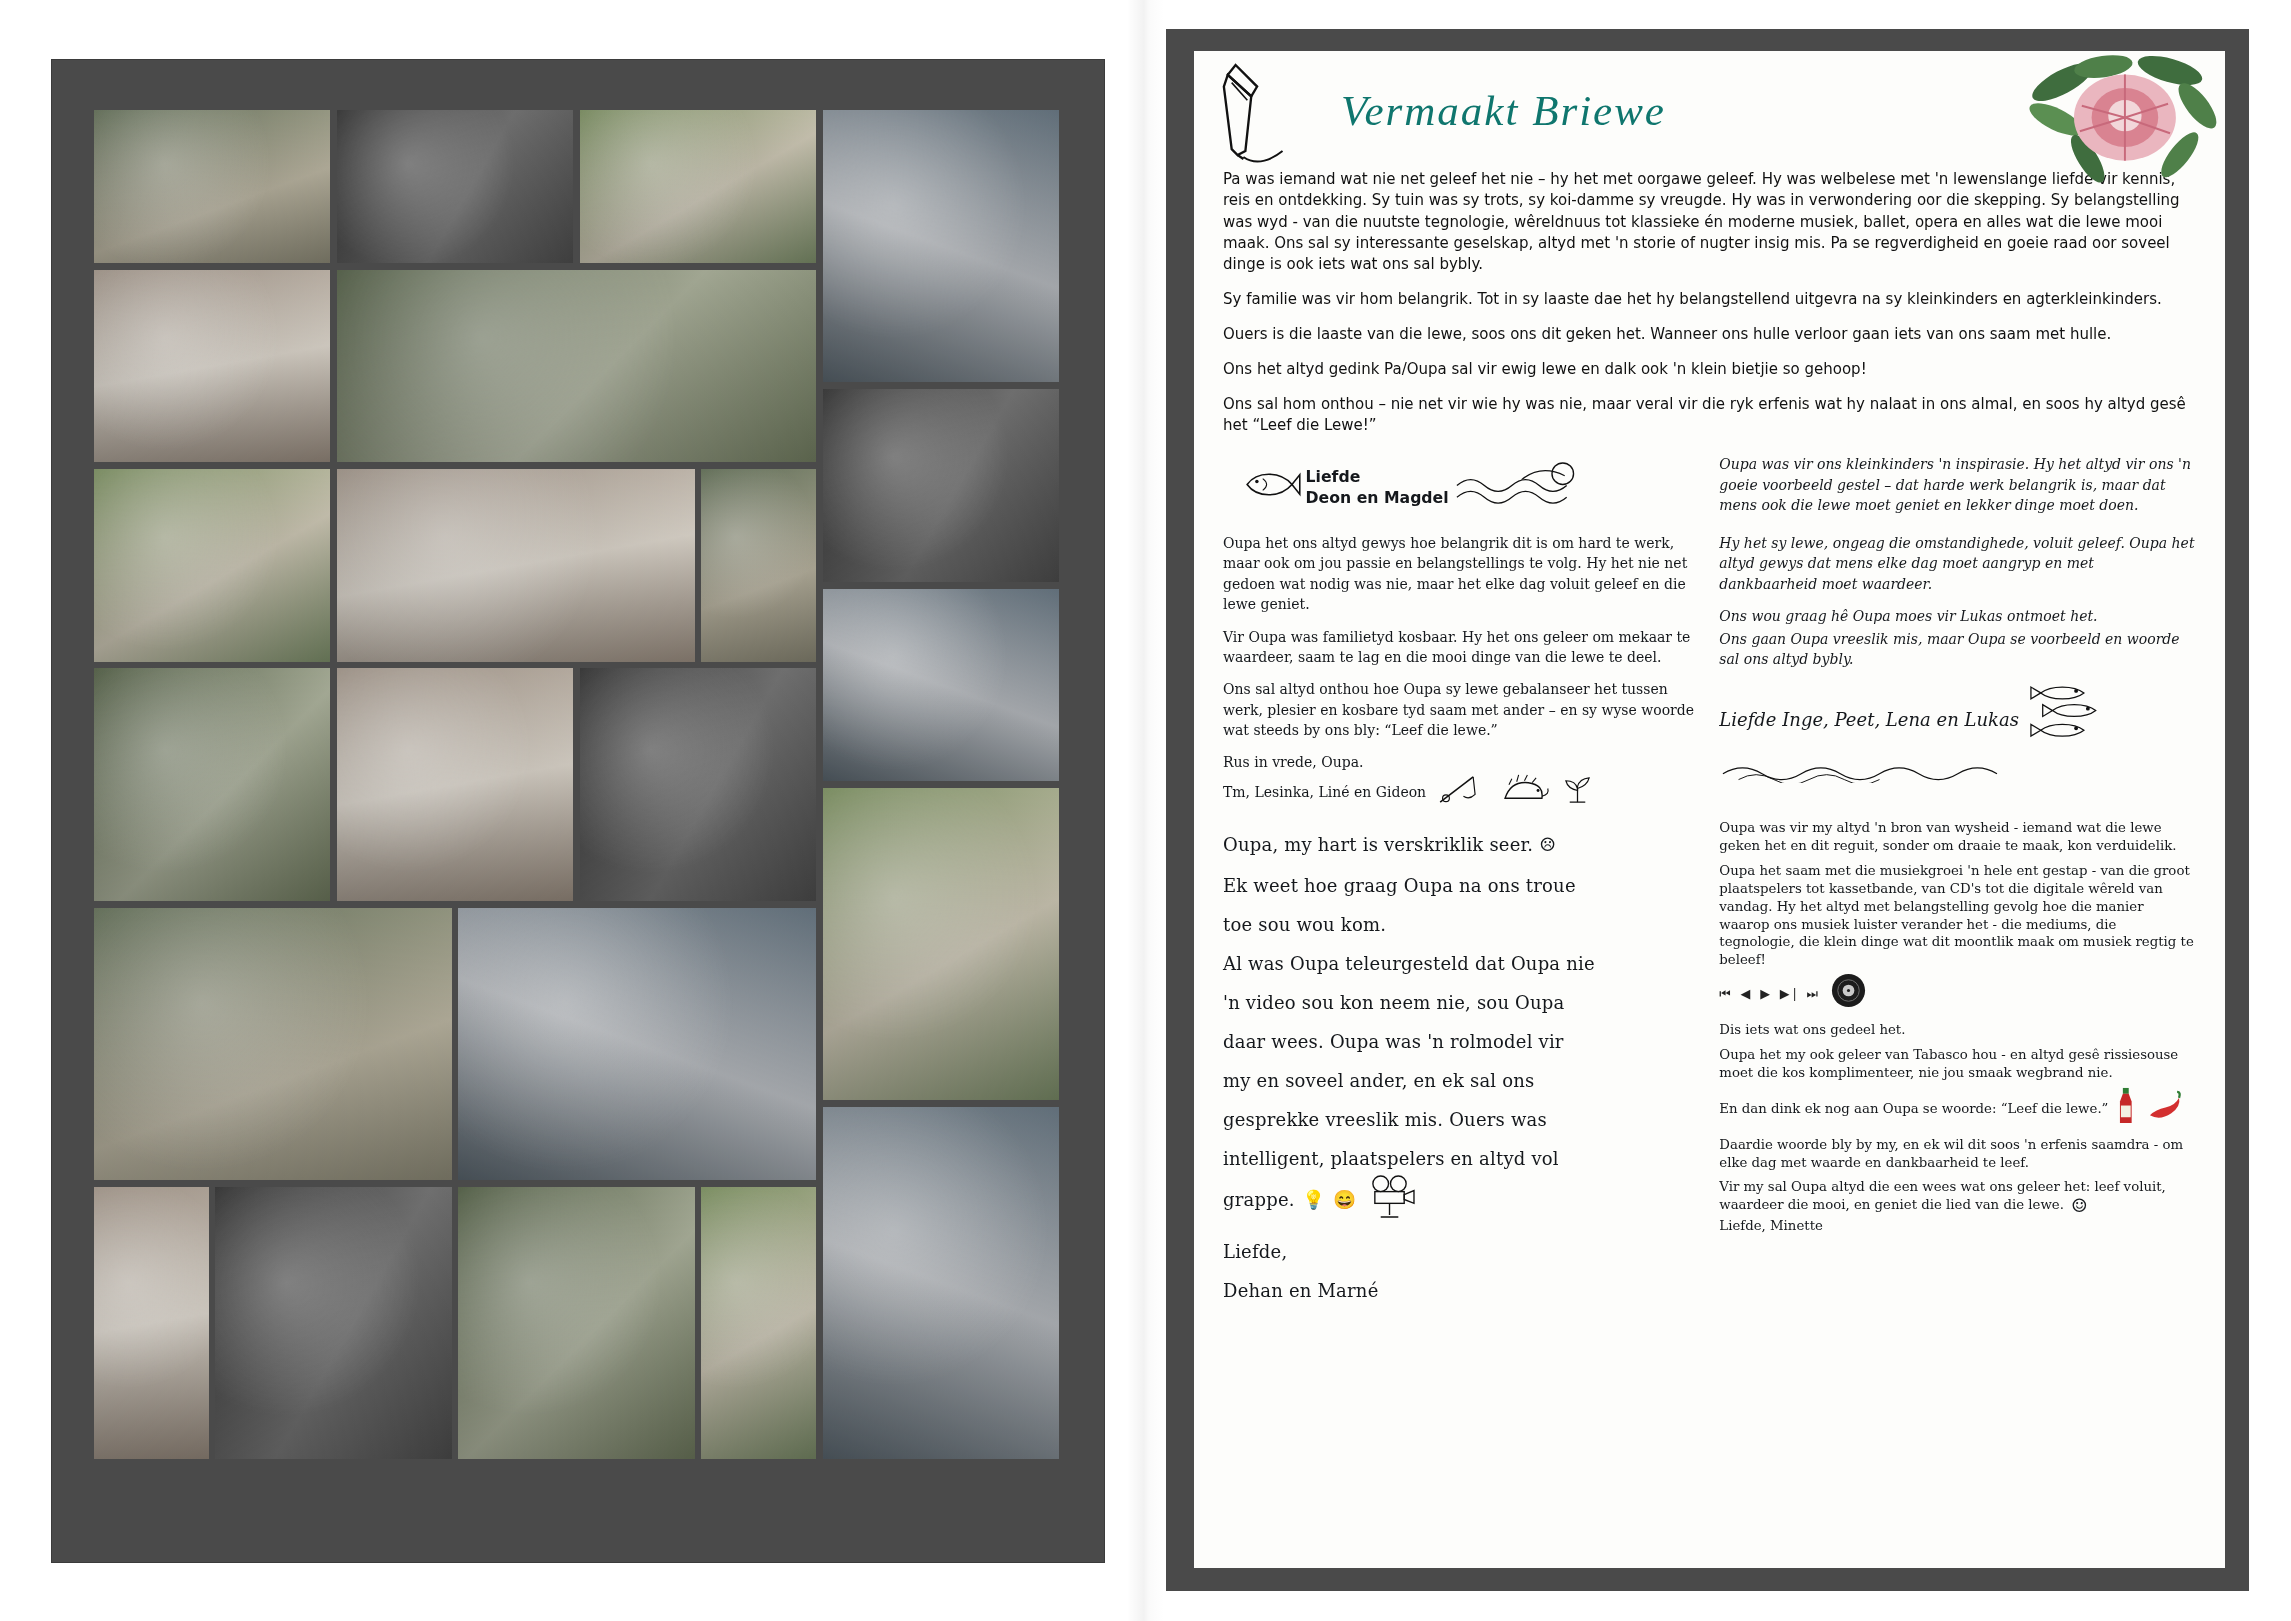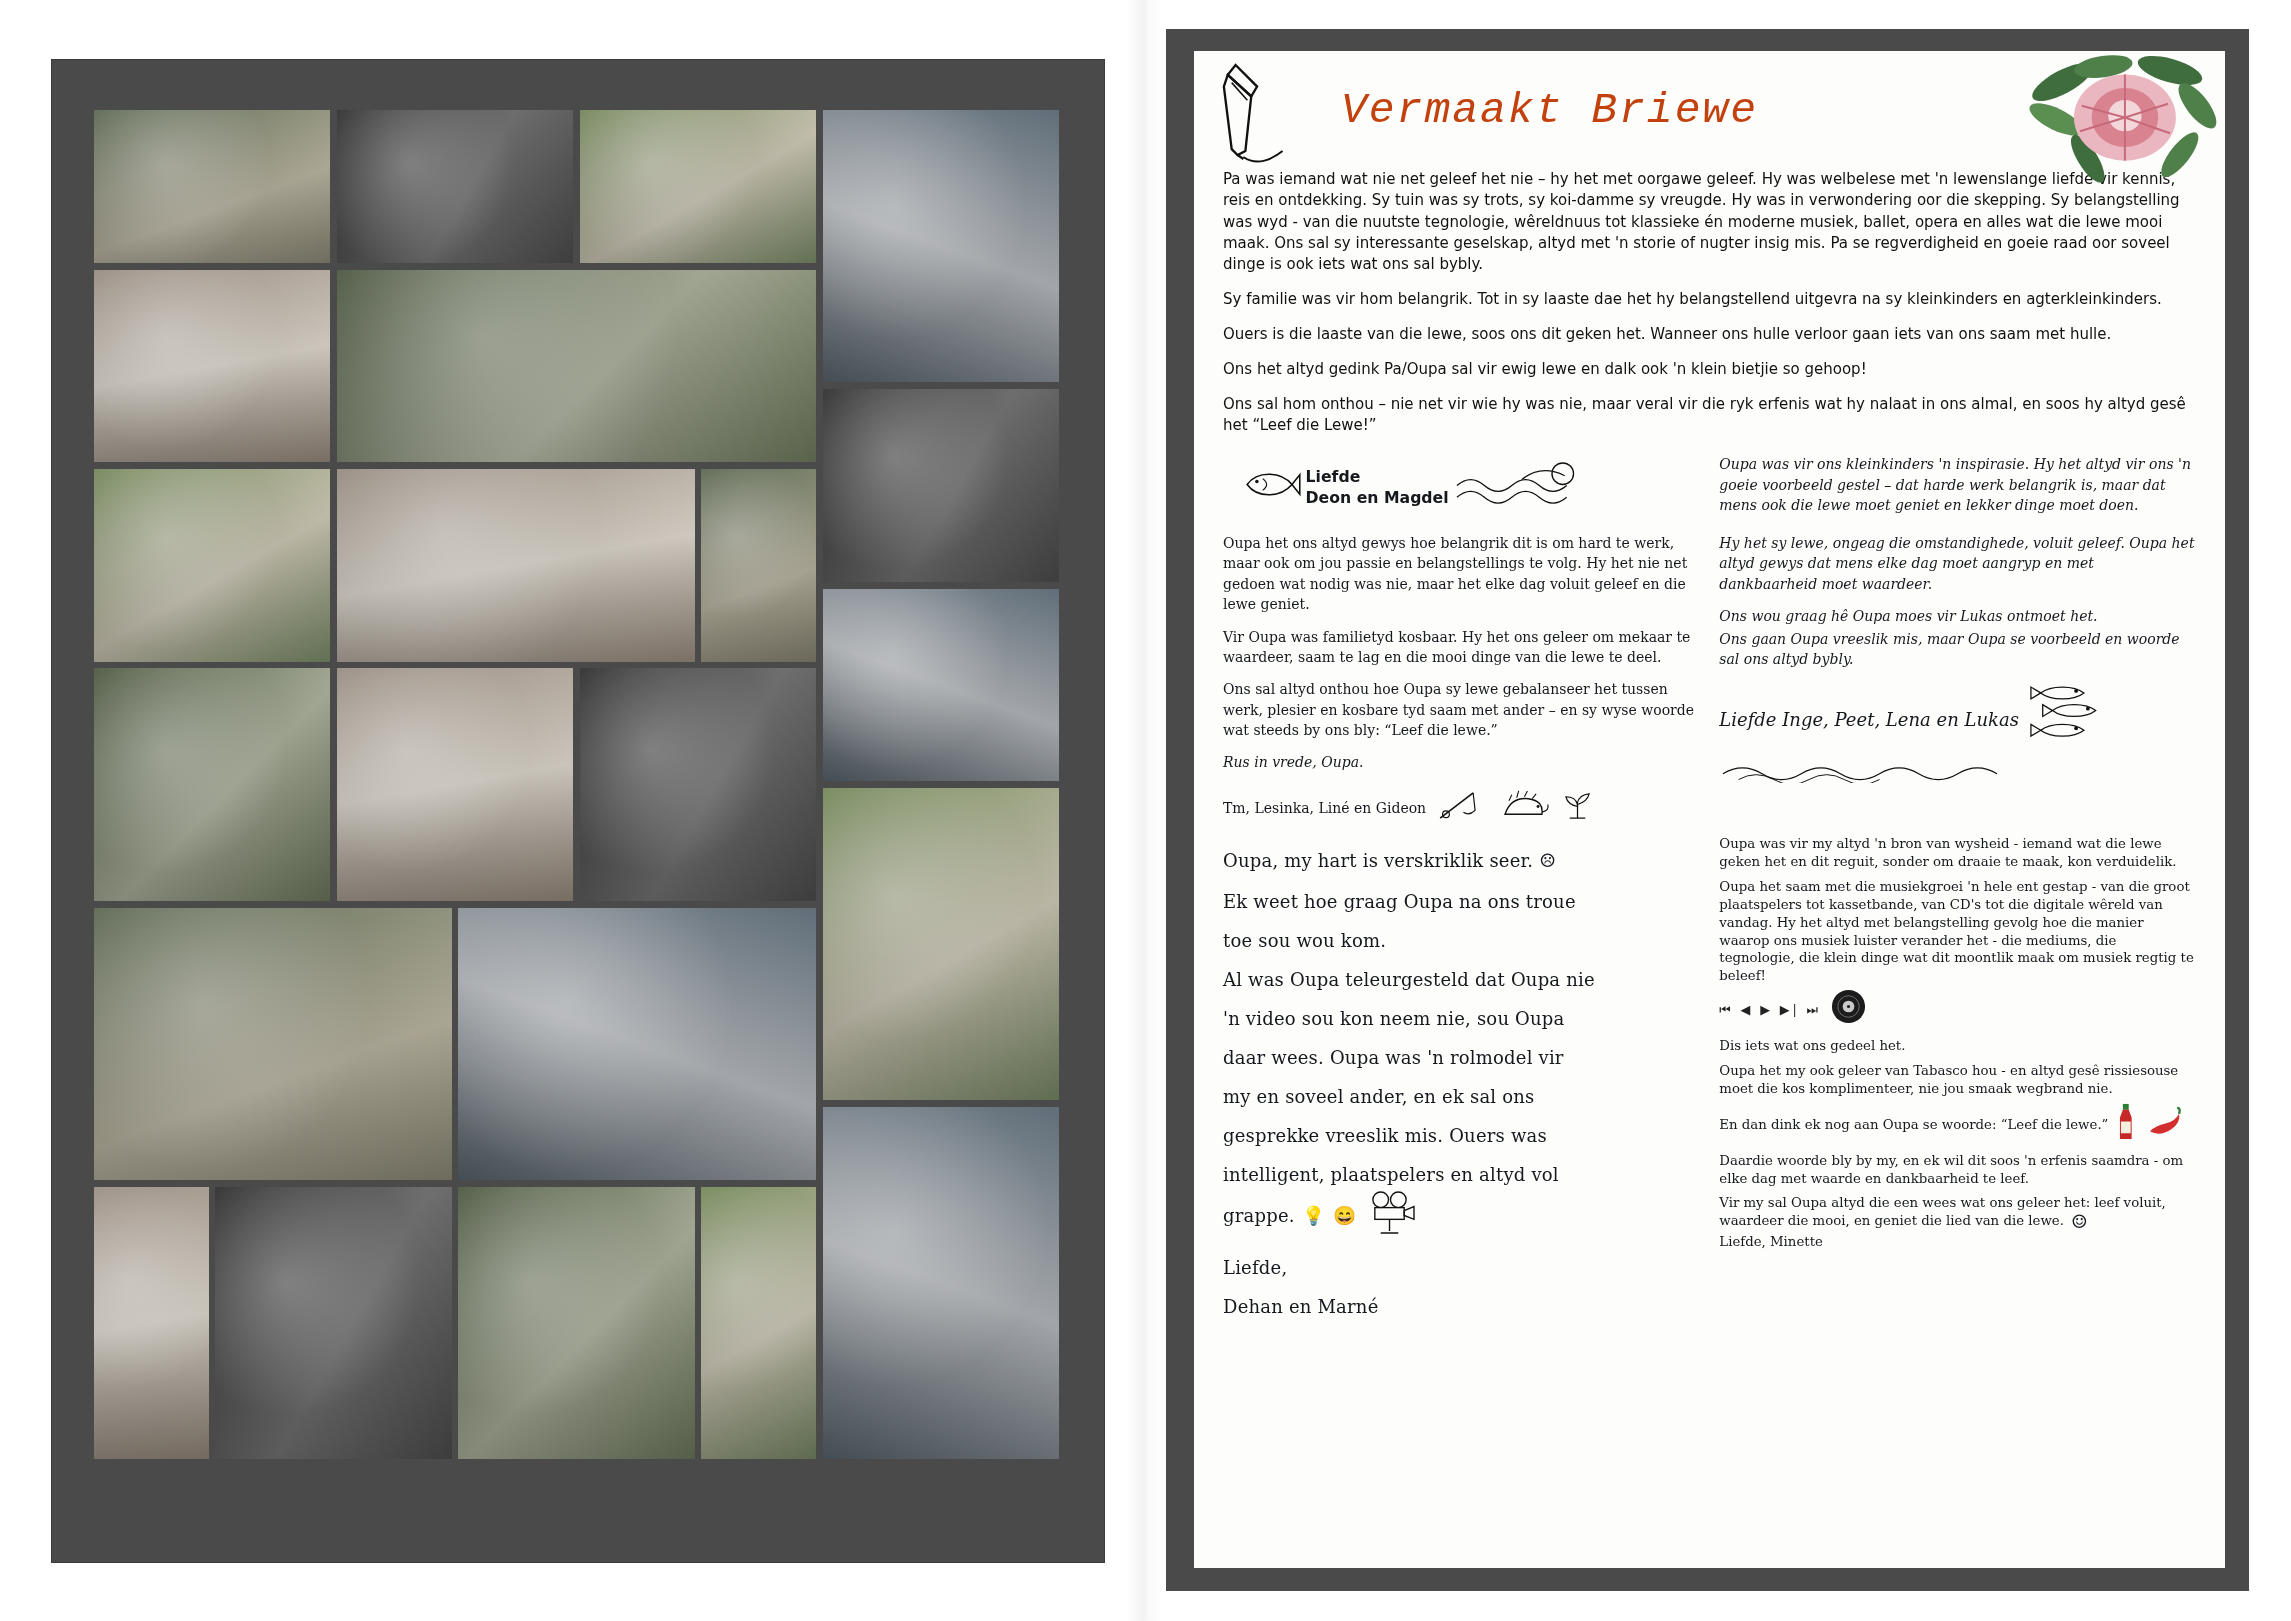--- a/index.html
+++ b/index.html
@@ -99,25 +99,25 @@
   }
   .pen-icon {
     position: absolute;
     left: 23.5px;
     top: 5.9px;
   }
   .doc-title {
     position: absolute;
     left: 147px;
     top: 35px;
-    font-family: Liberation Mono, monospace;
+    font-family: Liberation Serif, serif;
     font-style: italic;
     font-size: 43px;
     letter-spacing: 2px;
-    color: #c2410c;
+    color: #0f766e;
     white-space: nowrap;
   }
   .protea {
     position: absolute;
     right: 5.9px;
     top: -5.9px;
     width: 196px;
     height: 147px;
   }
 
@@ -321,21 +321,21 @@
         </div>
       </div>
     </div>
 
     <div class="cols" style="margin-top:-3.9px;">
       <div class="col">
         <div class="hand">
           <p>Oupa het ons altyd gewys hoe belangrik dit is om hard te werk, maar ook om jou passie en belangstellings te volg. Hy het nie net gedoen wat nodig was nie, maar het elke dag voluit geleef en die lewe geniet.</p>
           <p>Vir Oupa was familietyd kosbaar. Hy het ons geleer om mekaar te waardeer, saam te lag en die mooi dinge van die lewe te deel.</p>
           <p>Ons sal altyd onthou hoe Oupa sy lewe gebalanseer het tussen werk, plesier en kosbare tyd saam met ander – en sy wyse woorde wat steeds by ons bly: “Leef die lewe.”</p>
-          <p style="margin-bottom:16px;font-style:italic;">Rus in vrede, Oupa.</p>
+          <p style="margin-bottom:0;">Rus in vrede, Oupa.</p>
           <div class="row-icons">
             <span>Tm, Lesinka, Liné en Gideon</span>
             <span>
               <svg width="55" height="33" viewBox="0 0 56 34">
                 <path d="M6 30 L40 4" stroke="#111" stroke-width="1.6" fill="none"></path>
                 <path d="M40 4 L42 22 q-6 6 -12 2" stroke="#111" stroke-width="1.2" fill="none"></path>
                 <circle cx="12" cy="26" r="3.5" fill="none" stroke="#111" stroke-width="1.2"></circle>
               </svg>
             </span>
             <span>

